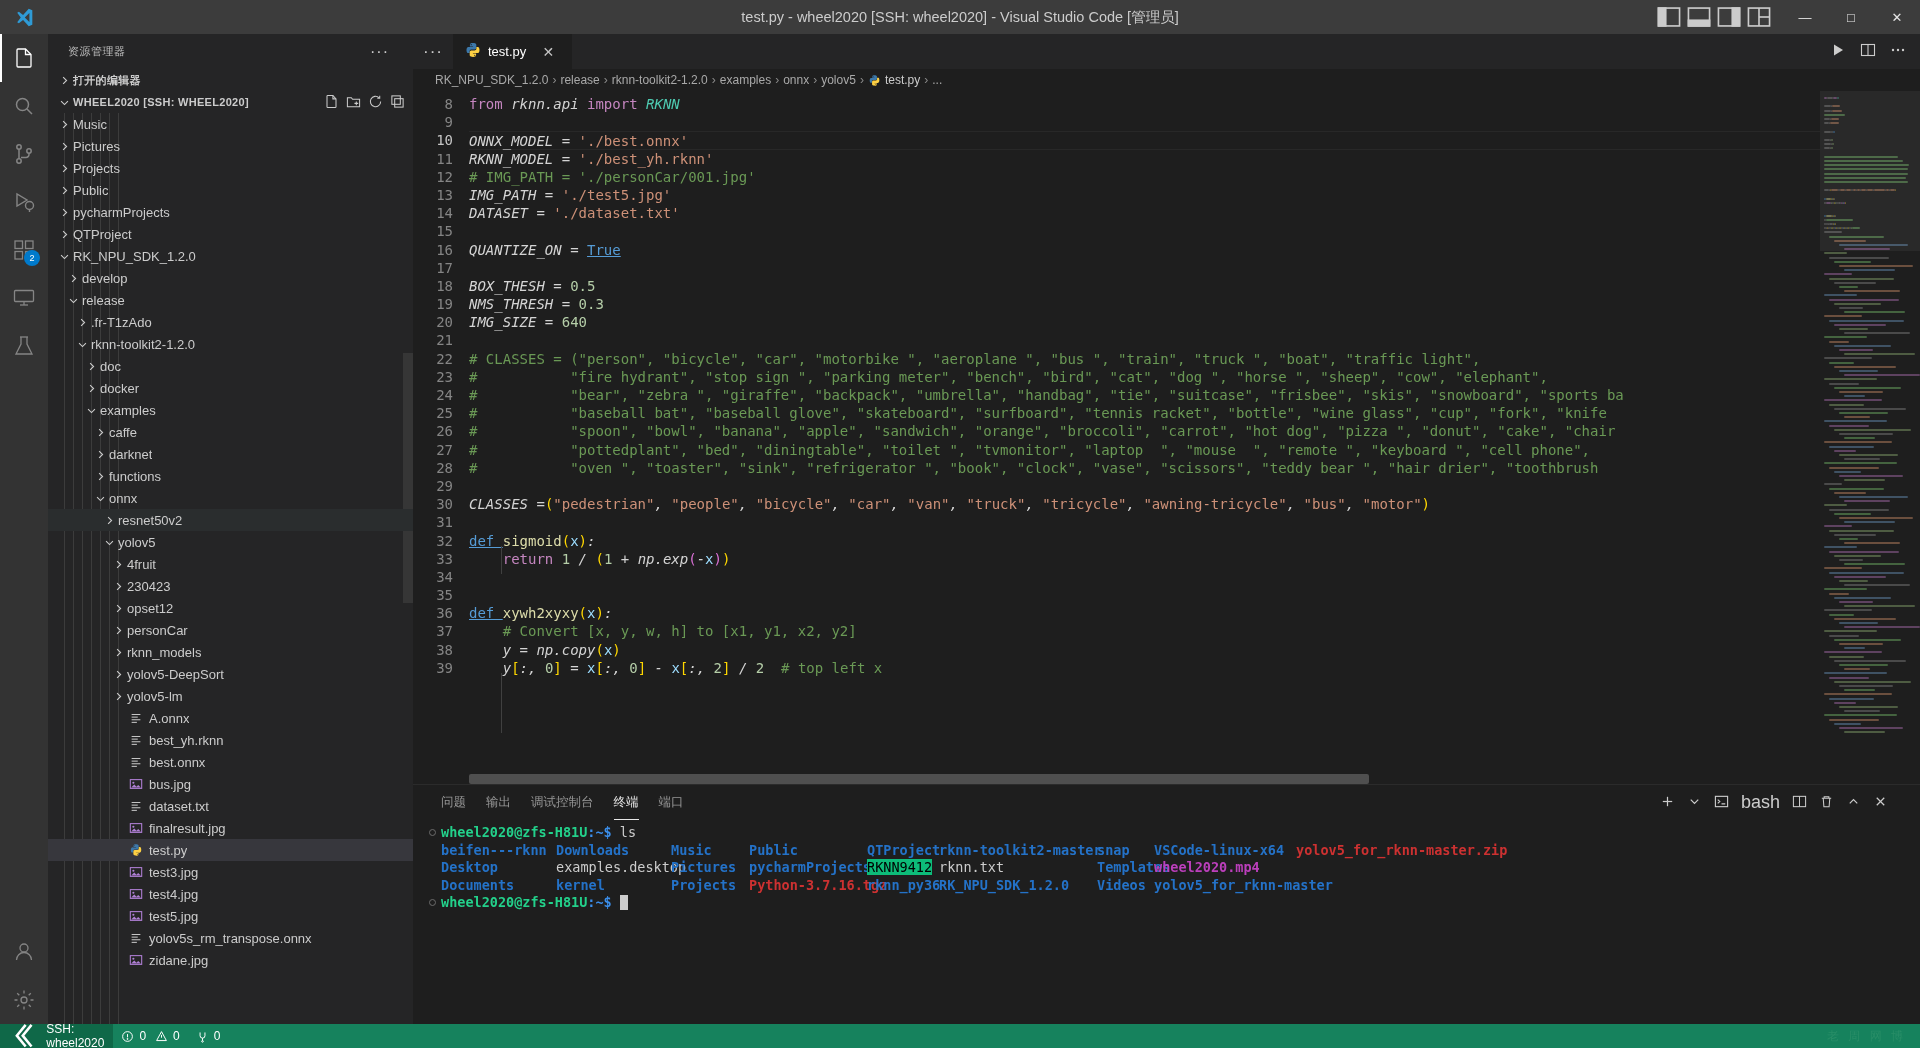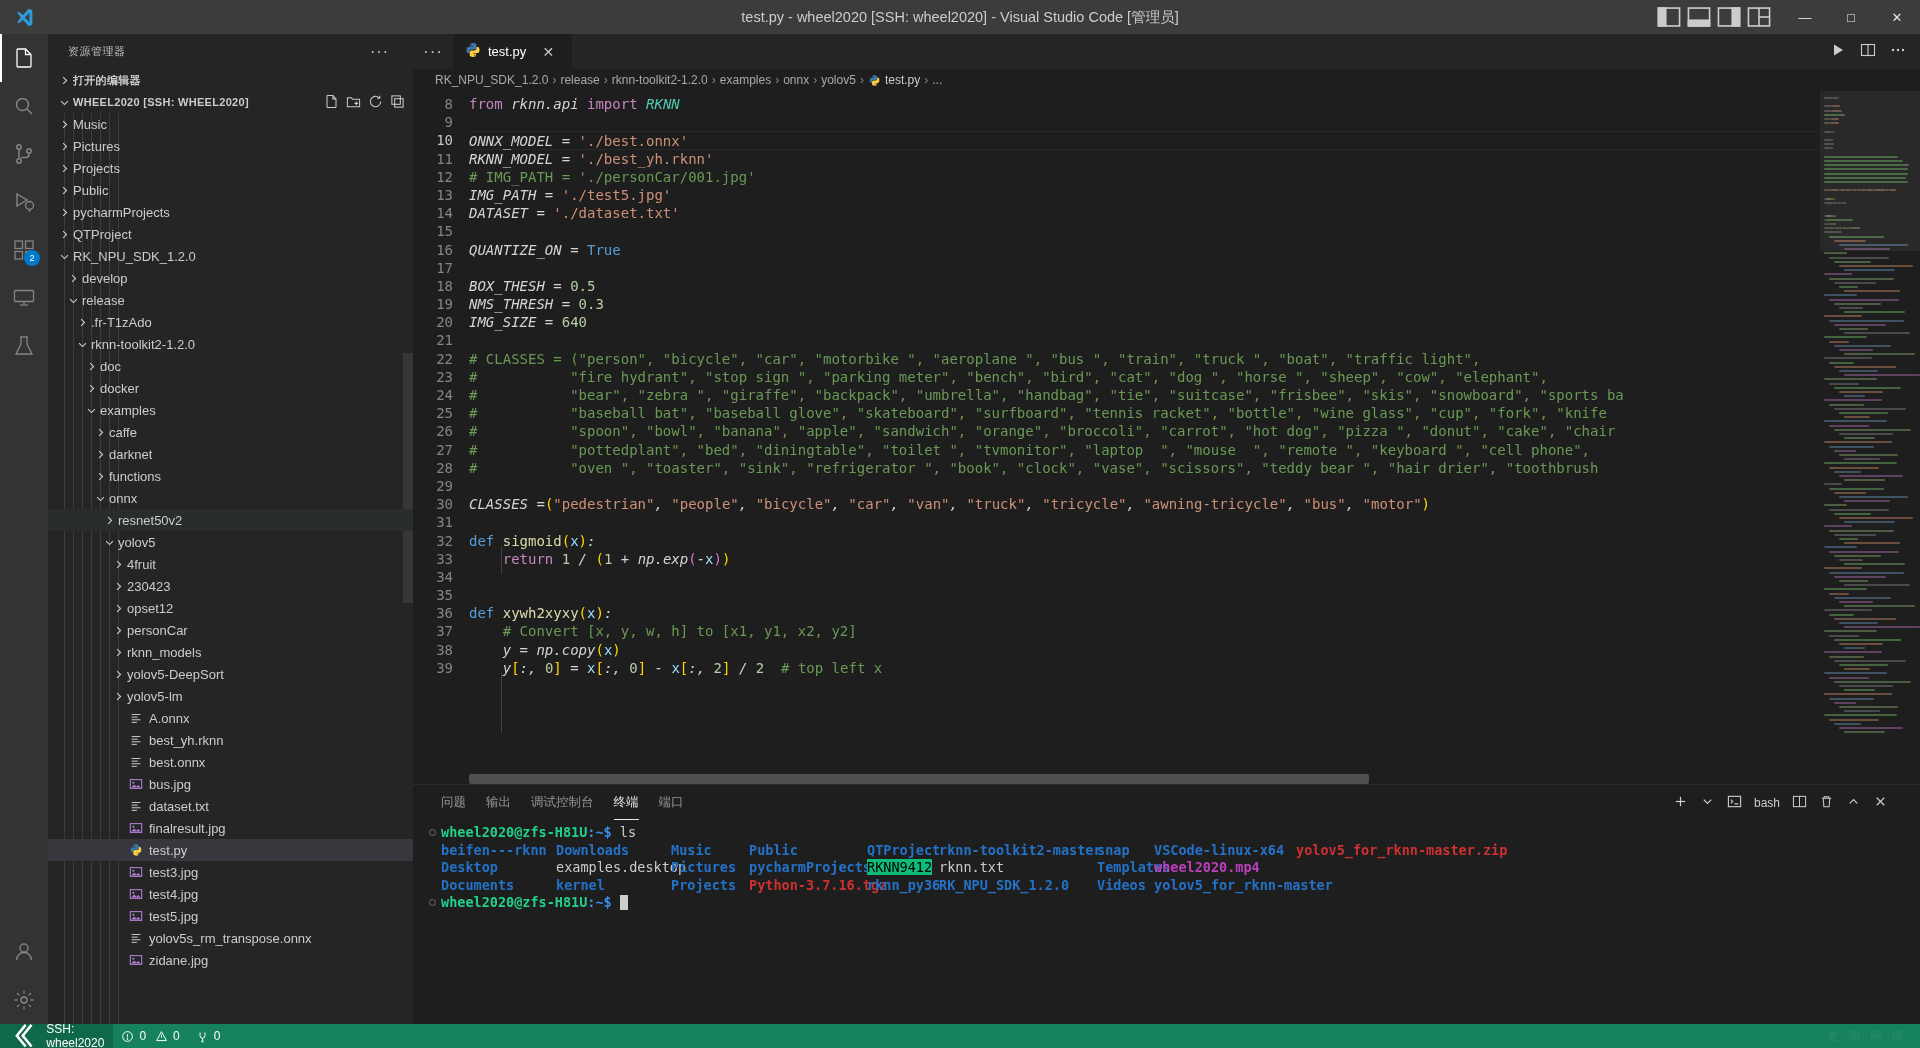--- a/index.html
+++ b/index.html
@@ -118,21 +118,21 @@
     padding-top:4px; user-select:none;
   }
   .gutter div { padding-right:16px; height:18.2px; }
   .code {
     flex:1; font-family:"DejaVu Sans Mono", monospace; font-size:14px;
     line-height:18.2px; padding-top:4px; white-space:pre; overflow:hidden;
     position:relative;
   }
   .code .ln { height:18.2px; }
   .kw  { color:#c586c0; }
-  .kw2 { color:#569cd6; }
+  .kw2 { color:#569cd6;text-decoration:underline; }
   .fn  { color:#dcdcaa; }
   .str { color:#ce9178; }
   .com { color:#6a9955; }
   .num { color:#b5cea8; }
   .var { color:#9cdcfe; }
   .cls { color:#4ec9b0;font-style:italic; }
   .op  { color:#d4d4d4;font-style:italic; }
   .par1{ color:#ffd700; }
   .par2{ color:#da70d6; }
   .minimap { width:100px; flex:0 0 100px; background:#1e1e1e; position:relative; overflow:hidden;}
@@ -144,21 +144,21 @@
     border-top:1px solid #2b2b2b; }
   .panel-head { height:35px; display:flex; align-items:center; padding:0 18px; flex:0 0 35px; }
   .ptab { padding:0 10px; font-size:12.5px; color:#969696; height:35px; display:flex;
     align-items:center; position:relative; }
   .ptab.active { color:#e7e7e7; }
   .ptab.active:after { content:""; position:absolute; left:10px; right:10px; bottom:0; height:1px;
     background:#e7e7e7; }
   .panel-head-right { margin-left:auto; display:flex; align-items:center; gap:12px; color:#cccccc;
     padding-right:14px; font-size:12px; }
   .panel-head-right svg { width:15px; height:15px; }
-  .shell-name { font-size:12px; color:#cccccc; }
+  .shell-name { font-size:18px; color:#cccccc; }
   .terminal {
     flex:1; padding:4px 0 0 16px; font-family:"DejaVu Sans Mono", monospace;
     font-size:13.5px; line-height:17.5px; color:#cccccc; white-space:pre; overflow:hidden;
   }
   .t-prompt-user { color:#23d18b; font-weight:bold; }
   .t-path { color:#3b8eea; font-weight:bold; }
   .t-dir { color:#2472c8; font-weight:bold; }
   .t-arch { color:#cd3131; font-weight:bold; }
   .t-media { color:#bc3fbc; font-weight:bold; }
   .t-hl { background:#0dbc79; color:#000000; }

